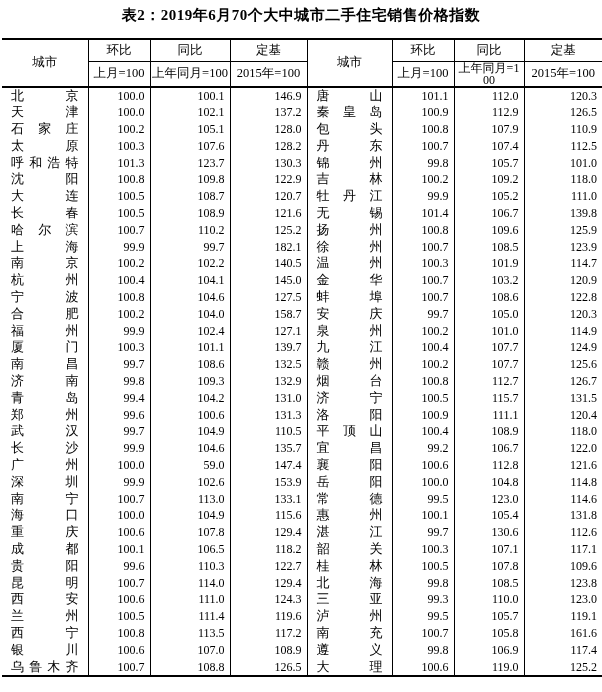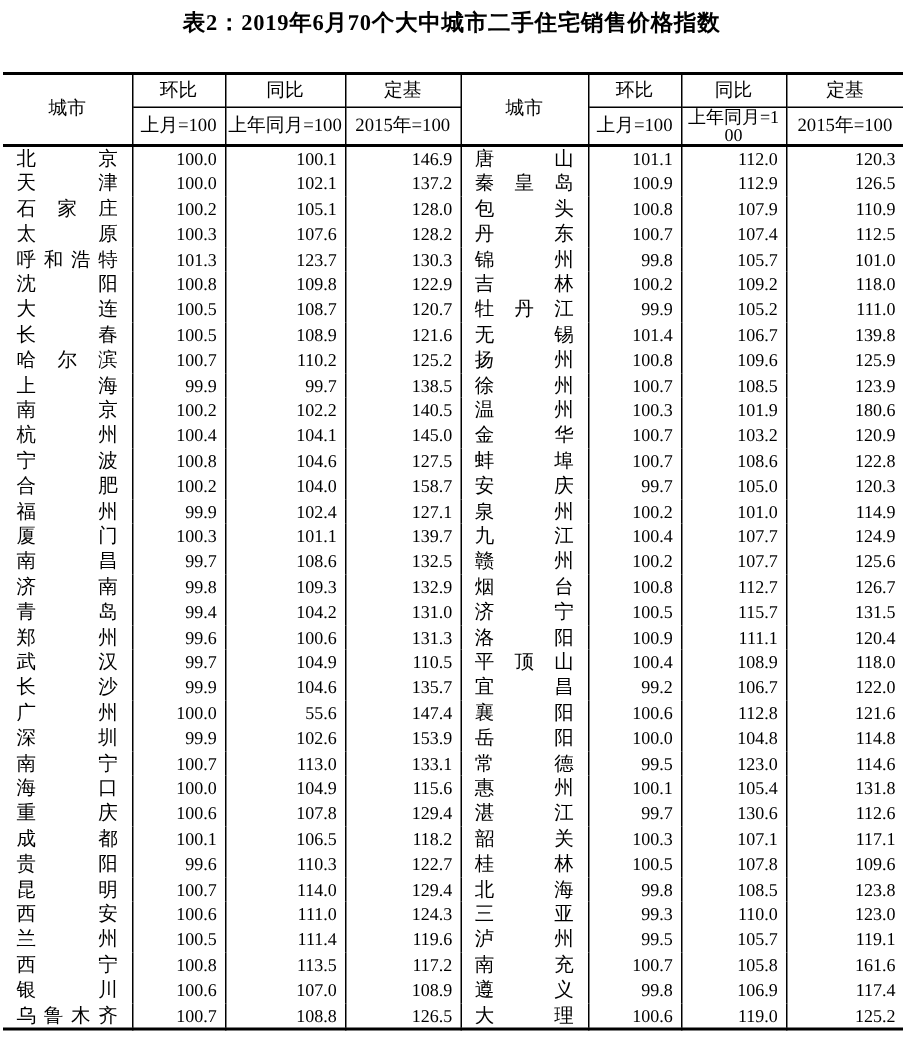--- a/index.html
+++ b/index.html
@@ -8,21 +8,21 @@
     position: relative;
     width: 602px;
     height: 692px;
     background: #ffffff;
     overflow: hidden;
     font-family: "Liberation Serif", serif;
     color: #000000;
   }
   .page-title {
     padding-top: 6px;
-    height: 48px;
+    height: 38px;
     text-align: center;
     font-size: 15px;
     font-weight: bold;
     letter-spacing: 0.5px;
     color: #000000;
   }
   table.idx-table {
     width: 600px;
     margin-left: 2px;
     border-collapse: collapse;
@@ -188,35 +188,35 @@
           <td class="num">125.2</td>
           <td class="city">扬州</td>
           <td class="num">100.8</td>
           <td class="num">109.6</td>
           <td class="num">125.9</td>
         </tr>
         <tr>
           <td class="city">上海</td>
           <td class="num">99.9</td>
           <td class="num">99.7</td>
-          <td class="num">138.5</td>
+          <td class="num">182.1</td>
           <td class="city">徐州</td>
           <td class="num">100.7</td>
           <td class="num">108.5</td>
           <td class="num">123.9</td>
         </tr>
         <tr>
           <td class="city">南京</td>
           <td class="num">100.2</td>
           <td class="num">102.2</td>
           <td class="num">140.5</td>
           <td class="city">温州</td>
           <td class="num">100.3</td>
           <td class="num">101.9</td>
-          <td class="num">180.6</td>
+          <td class="num">114.7</td>
         </tr>
         <tr>
           <td class="city">杭州</td>
           <td class="num">100.4</td>
           <td class="num">104.1</td>
           <td class="num">145.0</td>
           <td class="city">金华</td>
           <td class="num">100.7</td>
           <td class="num">103.2</td>
           <td class="num">120.9</td>
@@ -317,21 +317,21 @@
           <td class="num">104.6</td>
           <td class="num">135.7</td>
           <td class="city">宜昌</td>
           <td class="num">99.2</td>
           <td class="num">106.7</td>
           <td class="num">122.0</td>
         </tr>
         <tr>
           <td class="city">广州</td>
           <td class="num">100.0</td>
-          <td class="num">55.6</td>
+          <td class="num">59.0</td>
           <td class="num">147.4</td>
           <td class="city">襄阳</td>
           <td class="num">100.6</td>
           <td class="num">112.8</td>
           <td class="num">121.6</td>
         </tr>
         <tr>
           <td class="city">深圳</td>
           <td class="num">99.9</td>
           <td class="num">102.6</td>

